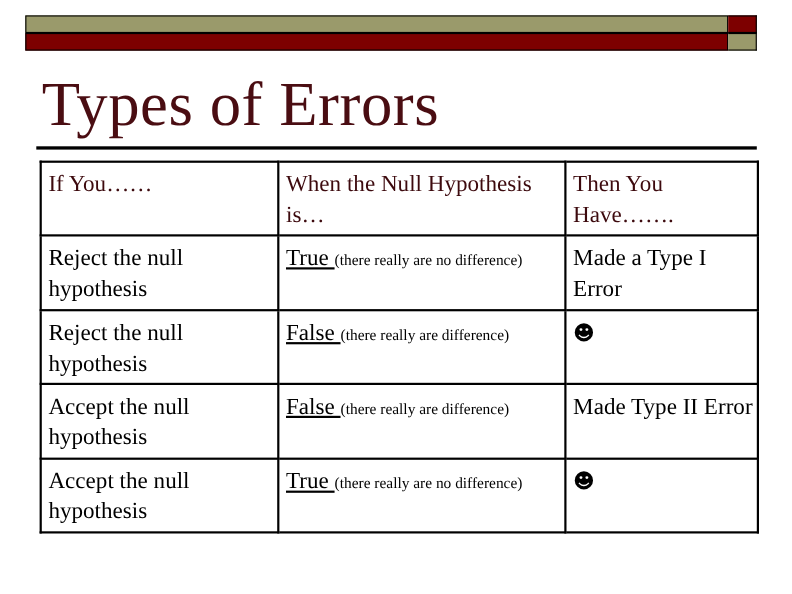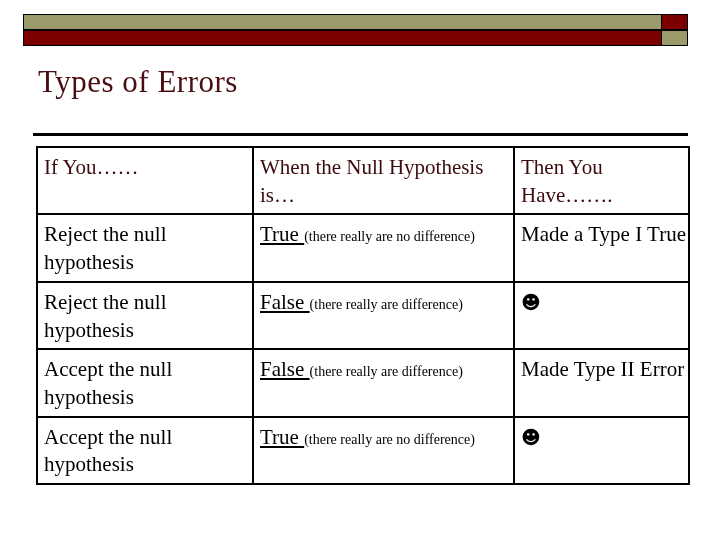--- a/index.html
+++ b/index.html
@@ -46,21 +46,21 @@
     box-sizing: border-box;
   }
   .c-olive { background: #9a9a6b; }
   .c-maroon { background: #7d0000; }
 
   
   .slide-title {
     position: absolute;
     left: 38px;
     top: 66px;
-    font-size: 31px;
+    font-size: 57px;
     line-height: 1.05;
     color: #4a0d12;
     letter-spacing: 0.5px;
     white-space: nowrap;
   }
 
   
   .title-rule {
     position: absolute;
     left: 33px;
@@ -131,21 +131,21 @@
   <tbody>
     <tr class="head">
       <td class="col-a">If You……</td>
       <td class="col-b">When the Null Hypothesis is…</td>
       <td class="col-c">Then You Have…….</td>
     </tr>
 
     <tr>
       <td class="col-a">Reject the null hypothesis</td>
       <td class="col-b"><span class="cell-main">True </span><span class="cell-note">(there really are no difference)</span></td>
-      <td class="col-c">Made a Type I True</td>
+      <td class="col-c">Made a Type I Error</td>
     </tr>
 
     <tr>
       <td class="col-a">Reject the null hypothesis</td>
       <td class="col-b"><span class="cell-main">False </span><span class="cell-note">(there really are difference)</span></td>
       <td class="col-c"><span class="smiley">☻</span></td>
     </tr>
 
     <tr>
       <td class="col-a">Accept the null hypothesis</td>

